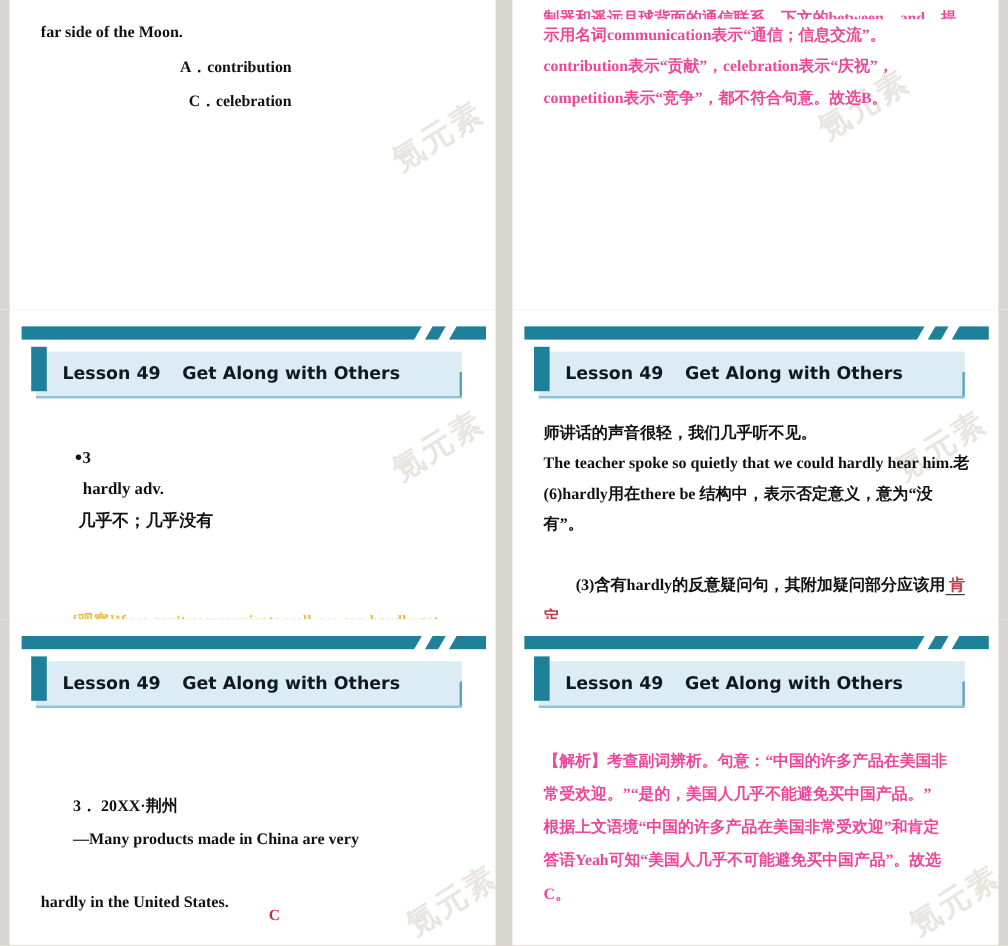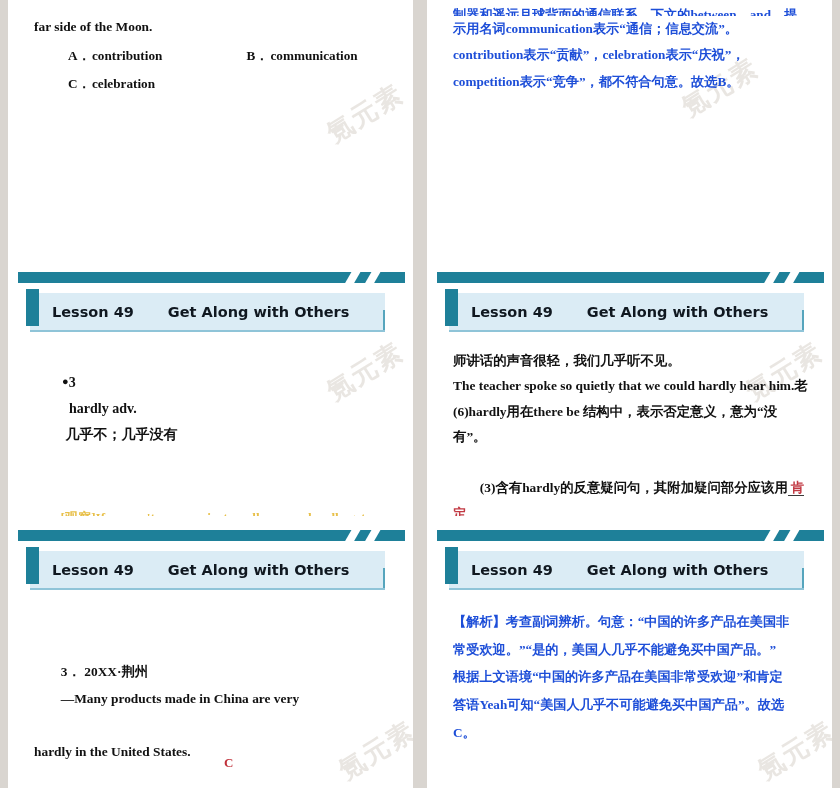--- a/index.html
+++ b/index.html
@@ -70,43 +70,43 @@
   }
   .lessonbox:after{
     content:"";position:absolute;right:0;bottom:0;width:2px;height:20px;background:#56a5bd;
   }
   .lessontab{
     position:absolute;left:-4px;top:-4px;
     width:13px;height:37px;background:#1e8099;
   }
   .lessontitle{
     position:absolute;left:22px;top:0;height:37px;
-    display:flex;align-items:center;gap:34px;
+    display:flex;align-items:center;gap:18px;
     font-family:"DejaVu Sans", sans-serif;
     font-weight:700;font-size:14.5px;color:#101820;
     white-space:nowrap;
   }
 
   
   .body{
     position:relative;
     padding:16px 22px 0 26px;
     font-size:13.2px;
     line-height:1.95;
     color:#111;
   }
   .ln{white-space:pre-wrap;}
 
   
-  .blue{color:#1d4ed8;font-weight:700;}
+  .blue{color:#ec4899;font-weight:700;}
   .gold{color:#e8c04a;font-weight:700;}
   .redu2{color:#c23a44;font-weight:700;border-bottom:1.4px solid #3a3a3a;padding:0 3px;}
 
   .q-title{font-weight:700;font-size:13.4px;}
-  .opts{margin-top:2px;}
+  .opts{margin-top:2px;text-align:right;}
   .optrow{display:flex;line-height:2.1;}
   .optrow .o{width:175px;padding-left:34px;font-weight:700;font-size:13.2px;}
   .optrow .o .lt{display:inline-block;width:24px;}
 
   .dot{font-size:11px;vertical-align:2px;}
 
   .ansC{
     position:absolute;
     color:#c0303a;font-weight:700;font-size:13px;
     font-family:"Liberation Serif",serif;
@@ -121,21 +121,20 @@
   <div class="slide">
     <div class="wm a">氪元素</div>
     <div class="body" style="padding-top:2px">
       <div class="ln" style="height:12px;overflow:hidden;opacity:.85">
         
       </div>
       <div class="ln q-title">far side of the Moon.</div>
       <div class="opts">
         <div class="optrow">
           <div class="o"><span class="lt">A．</span><span>contribution</span></div>
-          <div class="o"><span class="lt">B．</span><span>communication</span></div>
         </div>
         <div class="optrow">
           <div class="o"><span class="lt">C．</span><span>celebration</span></div>
         </div>
       </div>
     </div>
   </div>
 
   <div class="slide r">
     <div class="wm c">氪元素</div>
@@ -241,21 +240,21 @@
         <div class="cut2"></div>
       </div>
       <div class="lessonbox">
         <div class="lessontab"></div>
         <div class="lessontitle">
           <span>Lesson 49</span>
           <span>Get Along with Others</span>
         </div>
       </div>
     </div>
-    <div class="body" style="padding-top:18px;line-height:2.1">
+    <div class="body" style="padding-top:30px;line-height:2.1">
       <div class="ln blue">【解析】考查副词辨析。句意：“中国的许多产品在美国非</div>
       <div class="ln blue">常受欢迎。”“是的，美国人几乎不能避免买中国产品。”</div>
       <div class="ln blue">根据上文语境“中国的许多产品在美国非常受欢迎”和肯定</div>
       <div class="ln blue">答语Yeah可知“美国人几乎不可能避免买中国产品”。故选</div>
       <div class="ln blue">C。</div>
     </div>
   </div>
 
 </div>
 

